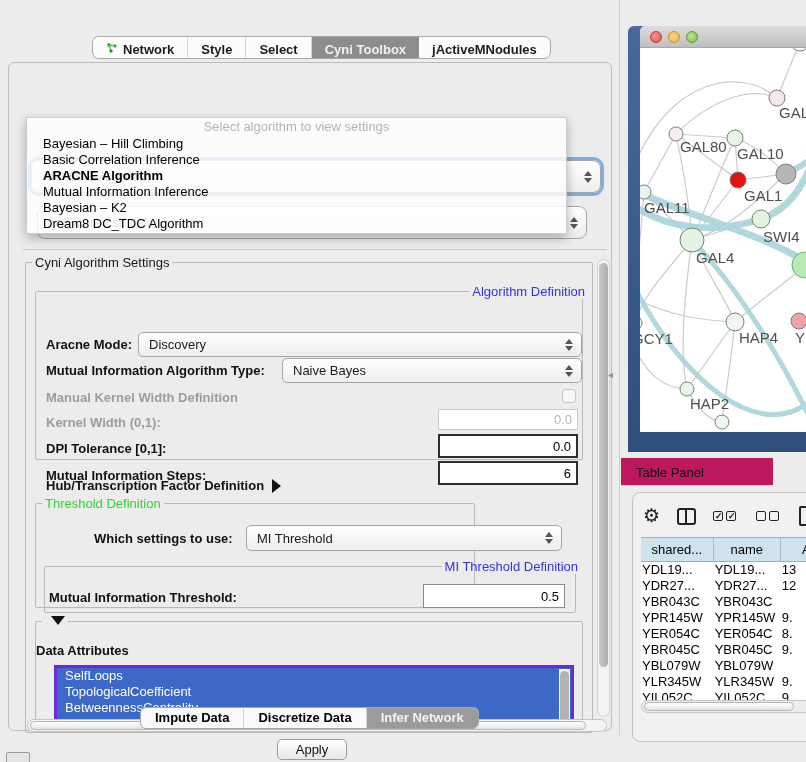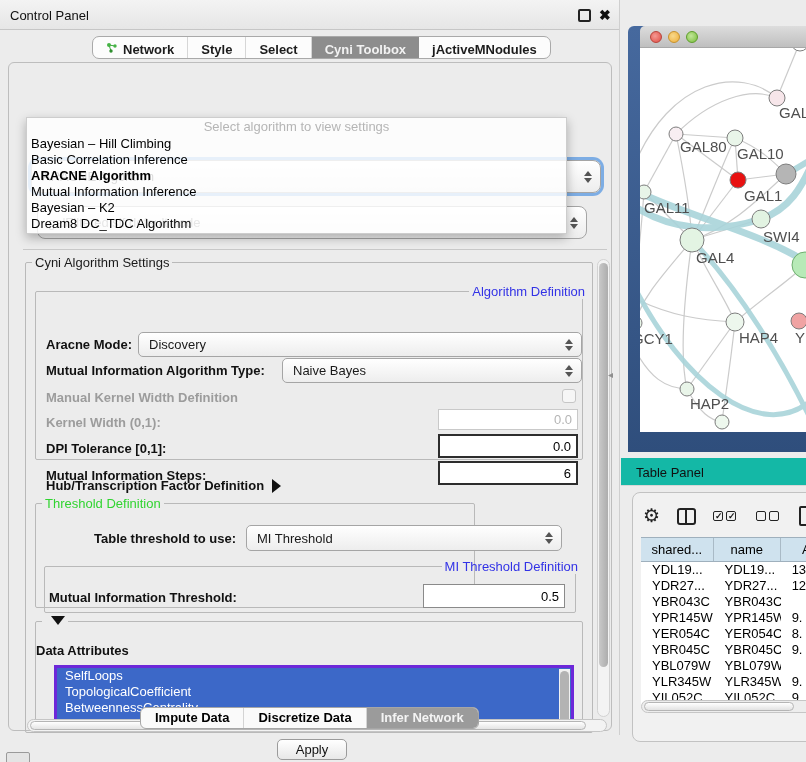--- a/index.html
+++ b/index.html
@@ -40,21 +40,21 @@
   #ghost-combo1 { position:absolute; left:22px; top:97px; width:570px; height:33px; border-radius:8px;
     box-shadow:0 0 0 3px rgba(98,158,226,.8); color:#444; }
   #ghost-combo2 { position:absolute; left:28px; top:143px; width:550px; height:33px; border-radius:8px; color:#777; }
   #top-divider { position:absolute; left:14px; top:186px; width:584px; height:1px; background:#c8c8c8; }
 
   
   #algo-popup { position:absolute; left:17px; top:54px; width:541px; height:117px;
     background:rgba(255,255,255,0.82); border:1px solid #cdcdcd;
     box-shadow:0 4px 10px rgba(0,0,0,0.28); z-index:5; }
   #algo-popup .hdr { text-align:center; color:#b5b5b5; font-size:13px; height:18px; line-height:18px; }
-  .algo-item { height:16px; line-height:16px; padding-left:4px; font-size:13px; color:#000; white-space:nowrap; }
+  .algo-item { height:16px; line-height:16px; padding-left:16px; font-size:13px; color:#000; white-space:nowrap; }
   .algo-item.bold { font-weight:bold; }
 
   
   fieldset { border:1px solid #b9b9b9; border-radius:2px; }
   legend { font-size:13px; padding:0 3px; margin-left:6px; }
   #settings-group { position:absolute; left:16px; top:192px; width:568px; height:478px; }
   #settings-group > legend { color:#1a1a1a; }
   .blue-title { color:#3232e6;text-align:right; }
   .green-title { color:#31d431; }
 
@@ -115,58 +115,53 @@
     background:linear-gradient(#dddddd,#bfbfbf); border-top-left-radius:5px; border-bottom:1px solid #a8a8a8; }
   .tlight { position:absolute; top:5px; width:12px; height:12px; border-radius:50%; }
   #tl-red   { left:10px; background:radial-gradient(circle at 4px 4px,#f49a94,#e04b42); border:1px solid #b8433a; }
   #tl-yellow{ left:28px; background:radial-gradient(circle at 4px 4px,#f8d98c,#efae38); border:1px solid #c7922d; }
   #tl-green { left:46px; background:radial-gradient(circle at 4px 4px,#c2e69a,#78bd3a); border:1px solid #5f9e2c; }
   #net-canvas { position:absolute; left:12px; top:22px; width:178px; height:384px; background:#fff; overflow:hidden; }
   #net-canvas svg { display:block; }
   .node-label { font-size:15px; fill:#4f4f4f; font-family:"Liberation Sans",sans-serif; }
 
   
-  #table-panel-bar { position:absolute; left:621px; top:458px; width:185px; height:28px;
-    background:#14b8a6; border-bottom:1px solid #d7d7d7; }
+  #table-panel-bar { position:absolute; left:621px; top:458px; width:152px; height:28px;
+    background:#be185d; border-bottom:1px solid #d7d7d7; }
   #table-panel-title { position:absolute; left:15px; top:7px; font-size:13px; color:#111; }
   #table-subpanel { position:absolute; left:632px; top:492px; width:200px; height:250px;
     background:#f1f1f1; border:1px solid #c2c2c2; border-radius:8px; }
   #table-toolbar { position:absolute; left:10px; top:10px; height:26px; display:flex; align-items:center; gap:17px; }
   .tb-icon { display:flex; align-items:center; }
   #gear-glyph { font-size:19px; color:#222; line-height:20px; }
   .mini-sq { width:10px; height:10px; border:1.5px solid #222; border-radius:2px; position:relative; margin-right:3px; }
   .mini-sq .ck { position:absolute; left:1px; top:1px; font-size:9px; font-weight:bold; color:#111; line-height:7px; }
   #col-icon { width:19px; height:17px; border:2px solid #222; border-radius:3px; position:relative; }
   #col-icon::after { content:""; position:absolute; left:6px; top:0; width:2px; height:13px; background:#222; }
   #export-icon { width:18px; height:20px; border:2px solid #222; border-radius:2px; }
 
   #node-table { position:absolute; left:8px; top:44px; width:192px; }
   .th-row { display:flex; height:25px; border-top:1px solid #9fb0bd; border-bottom:1px solid #9fb0bd; }
   .th { background:#cfe2ee; border-right:1px solid #a9bac6; font-size:13px; color:#000;
     display:flex; align-items:center; justify-content:center; }
   .td-row { display:flex; height:16px; background:#fff; }
-  .td { font-size:13px; color:#000; padding-left:11px; white-space:nowrap; overflow:hidden; }
+  .td { font-size:13px; color:#000; padding-left:1px; white-space:nowrap; overflow:hidden; }
   .c0 { width:78px; } .c1 { width:72px; } .c2 { width:56px; }
   #table-hsb { position:absolute; left:8px; top:207px; width:180px; height:13px;
     background:#ededed; border:1px solid #c6c6c6; border-radius:7px; }
   #table-hsb .thumb { position:absolute; left:2px; top:1px; width:150px; height:9px;
     background:linear-gradient(#ffffff,#e2e2e2); border:1px solid #b5b5b5; border-radius:5px; }
 </style>
 </head>
 <body>
 
 <div id="screen">
 
   <div id="control-panel">
 
-    <div id="cp-titlebar">
-      <div id="cp-title">Control Panel</div>
-      <div id="float-btn" class="win-btn"></div>
-      <div id="close-btn" class="win-btn">✖</div>
-    </div>
 
     <div id="tab-row">
       <div class="tab">
         <span>
           <svg width="12" height="12" viewBox="0 0 12 12">
             <line x1="3" y1="3" x2="9" y2="4" stroke="#3aa53a" stroke-width="1"></line>
             <line x1="3" y1="3" x2="5" y2="9" stroke="#3aa53a" stroke-width="1"></line>
             <circle cx="3" cy="3" r="2" fill="#45b345"></circle>
             <circle cx="9" cy="4" r="1.7" fill="#45b345"></circle>
             <circle cx="5" cy="9" r="1.7" fill="#2f8f2f"></circle>
@@ -254,21 +249,21 @@
           <input class="txt enabled" style="left: 402px; top: 162px; width: 140px; height: 24px;" value="6">
         </fieldset>
 
         <div id="hub-row">
           <span>Hub/Transcription Factor Definition</span><span class="tri-right"></span>
         </div>
 
         <fieldset id="thr-group">
           <legend class="green-title">Threshold Definition</legend>
 
-          <div class="frm-label" style="left:58px; top:20px;">Table threshold to use:</div>
+          <div class="frm-label" style="left:58px; top:20px;">Which settings to use:</div>
           <div class="combo" style="position:absolute; left:210px; top:14px; width:316px; height:26px;">
             <span class="val">MI Threshold</span>
             <span class="arrows">
                 <span class="tri-up"></span>
                 <span class="tri-dn"></span>
               </span>
           </div>
 
           <fieldset id="mi-thr-group">
             <legend class="blue-title">MI Threshold Definition</legend>

